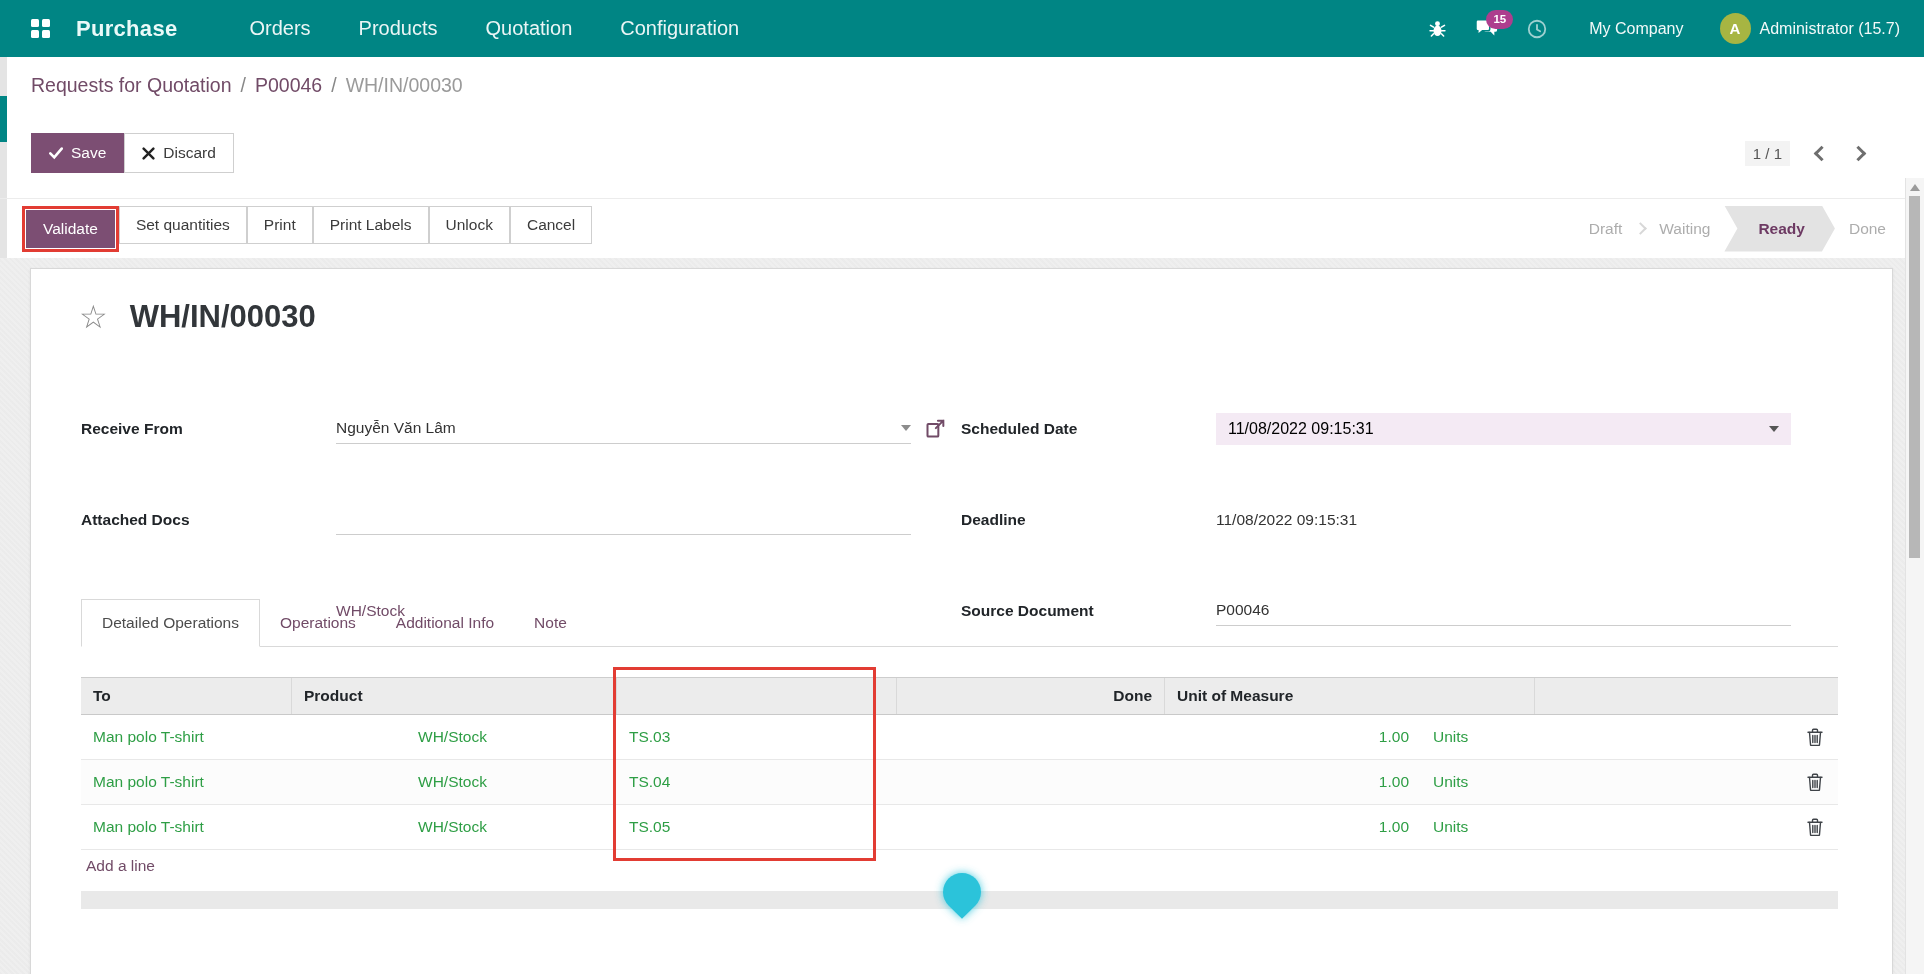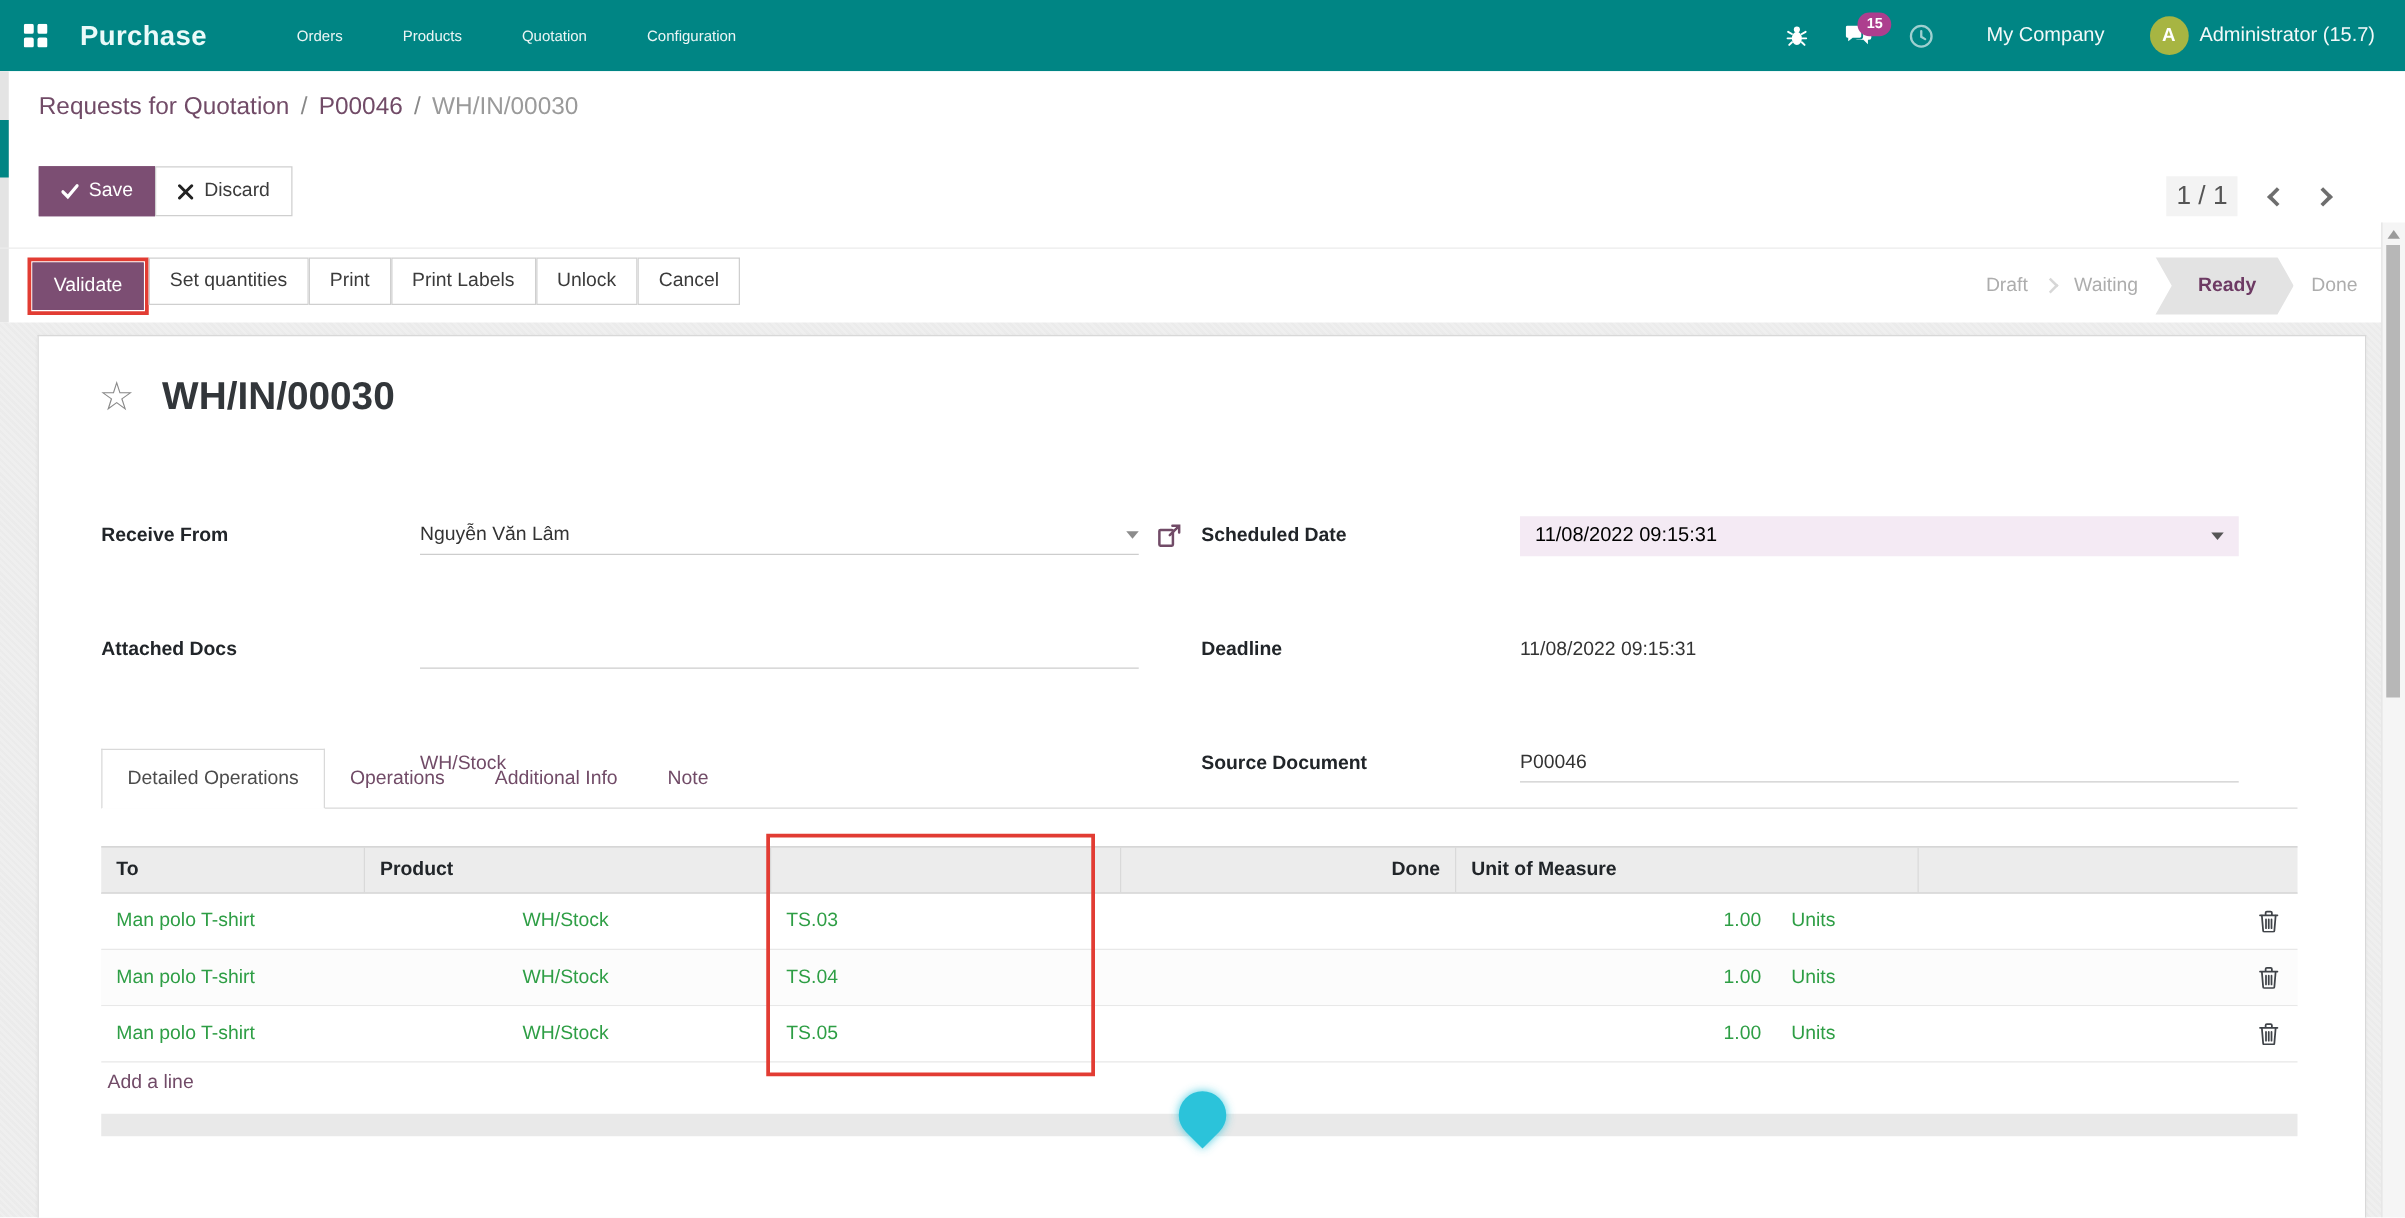--- a/index.html
+++ b/index.html
@@ -3,25 +3,25 @@
 <meta charset="utf-8">
 <style>
   * { margin:0; padding:0; box-sizing:border-box; }
   html,body { width:1924px; height:974px; overflow:hidden; background:#fff;
               font-family:"Liberation Sans", sans-serif; }
   #app { position:relative; width:1924px; height:974px; }
 
   
   .navbar { position:absolute; top:0; left:0; width:100%; height:57px;
             background:#008584; display:flex; align-items:center; color:#fff; }
-  .nav-left { display:flex; align-items:center; gap:8px; }
+  .nav-left { display:flex; align-items:center; gap:8px;margin-left:12px; }
   .apps-btn { width:56px; height:57px; display:flex; align-items:center; justify-content:center; cursor:pointer; }
   .brand { font-size:22px; font-weight:700; color:#eafaf9; letter-spacing:.3px; margin-right:44px; cursor:pointer; }
   .nav-menu { display:flex; gap:8px; }
-  .nav-item { font-size:12px; color:rgba(255,255,255,.92); padding:10px 20px; cursor:pointer;text-align:center; }
+  .nav-item { font-size:20px; color:rgba(255,255,255,.92); padding:10px 20px; cursor:pointer;text-align:center; }
   .nav-right { margin-left:auto; display:flex; align-items:center; gap:10px; padding-right:18px; }
   .nav-icon-btn { position:relative; width:40px; height:40px; display:flex; align-items:center; justify-content:center; cursor:pointer;text-decoration:underline; }
   .badge { position:absolute; top:1px; right:-6px; background:#ad3e8e; color:#fff; font-size:11.5px;
            line-height:1; padding:4px 7px; border-radius:10px; font-weight:700; }
   .company { font-size:16px; color:rgba(255,255,255,.95); padding:0 26px 0 22px; cursor:pointer; }
   .user-zone { display:flex; align-items:center; gap:9px; cursor:pointer; padding-right:6px; }
   .avatar { width:31px; height:31px; border-radius:50%; background:#a7b542; color:#fff;
             display:flex; align-items:center; justify-content:center; font-size:15px; font-weight:700; }
   .user-name { font-size:16px; color:rgba(255,255,255,.95); }
 
@@ -34,21 +34,21 @@
   .crumb-link { color:#714B67; cursor:pointer; }
   .crumb-sep { color:#888; }
   .crumb-current { color:#9a9a9a; }
 
   .savebar { position:absolute; left:31px; top:76px; display:flex; }
   .btn { font-size:15.5px; border:1px solid #cfcfcf; background:#fff; color:#3b3b3b;
          padding:10px 17px; cursor:pointer; border-radius:0; display:flex; align-items:center; gap:8px; }
   .btn-primary { background:#7c4e73; border-color:#7c4e73; color:#fff; }
 
   .pager { position:absolute; right:60px; top:84px; display:flex; align-items:center; gap:26px; }
-  .pager-count { font-size:21px; color:#555; background:#f3f3f3; padding:4px 8px; }
+  .pager-count { font-size:15px; color:#555; background:#f3f3f3; padding:4px 8px; }
   .chev { width:11px; height:11px; border-top:3px solid #6e6e6e; border-right:3px solid #6e6e6e; cursor:pointer; }
   .chev.left  { transform:rotate(-135deg); }
   .chev.right { transform:rotate(45deg); }
 
   .statusrow { position:absolute; left:0; right:0; top:141px; height:60px; border-top:1px solid #ececec;
                display:flex; align-items:center; }
   .action-btns { display:flex; gap:0; margin-left:22px; align-items:flex-start; }
   .hl-red { border:3px solid #e23c33; padding:1px; background:#fff; }
   .action-btn { padding:9px 16px; }
   .statusbar { margin-left:auto; margin-right:38px; display:flex; align-items:center; gap:14px; height:46px; }

